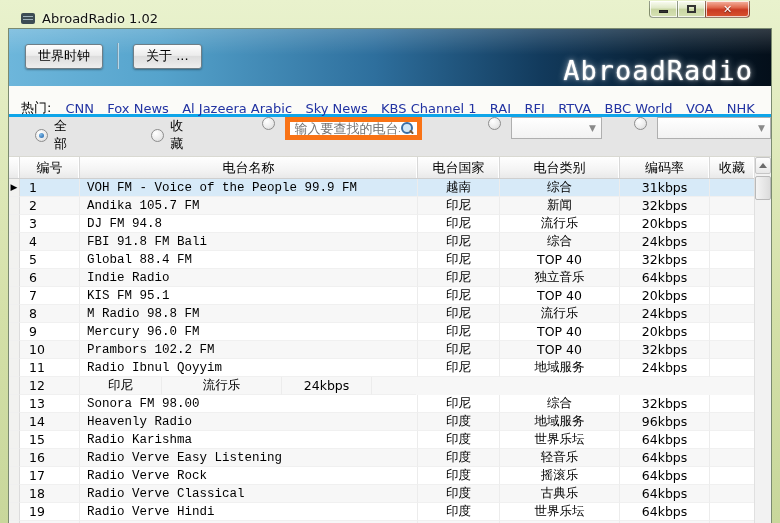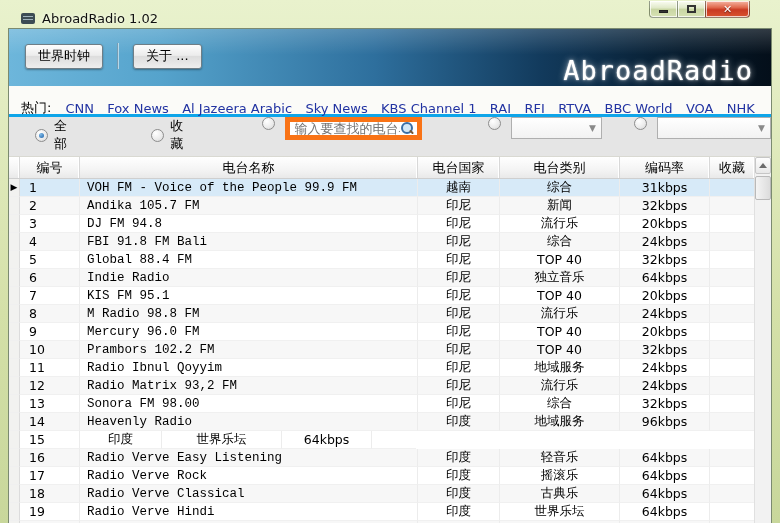--- a/index.html
+++ b/index.html
@@ -297,21 +297,20 @@
     <div class="td c-country">印尼</div>
     <div class="td c-cat">地域服务</div>
     <div class="td c-rate">24kbps</div>
     <div class="td c-fav"></div>
   </div>
         <div class="trow">
     <div class="td c-sel">
             <span class="rowmarker"></span>
           </div>
     <div class="td c-id">12</div>
-    <div class="td c-name">Radio Matrix 93,2 FM</div>
     <div class="td c-country">印尼</div>
     <div class="td c-cat">流行乐</div>
     <div class="td c-rate">24kbps</div>
     <div class="td c-fav"></div>
   </div>
         <div class="trow">
     <div class="td c-sel">
             <span class="rowmarker"></span>
           </div>
     <div class="td c-id">13</div>
@@ -330,20 +329,21 @@
     <div class="td c-country">印度</div>
     <div class="td c-cat">地域服务</div>
     <div class="td c-rate">96kbps</div>
     <div class="td c-fav"></div>
   </div>
         <div class="trow">
     <div class="td c-sel">
             <span class="rowmarker"></span>
           </div>
     <div class="td c-id">15</div>
+    <div class="td c-name">Radio Karishma</div>
     <div class="td c-country">印度</div>
     <div class="td c-cat">世界乐坛</div>
     <div class="td c-rate">64kbps</div>
     <div class="td c-fav"></div>
   </div>
         <div class="trow">
     <div class="td c-sel">
             <span class="rowmarker"></span>
           </div>
     <div class="td c-id">16</div>

